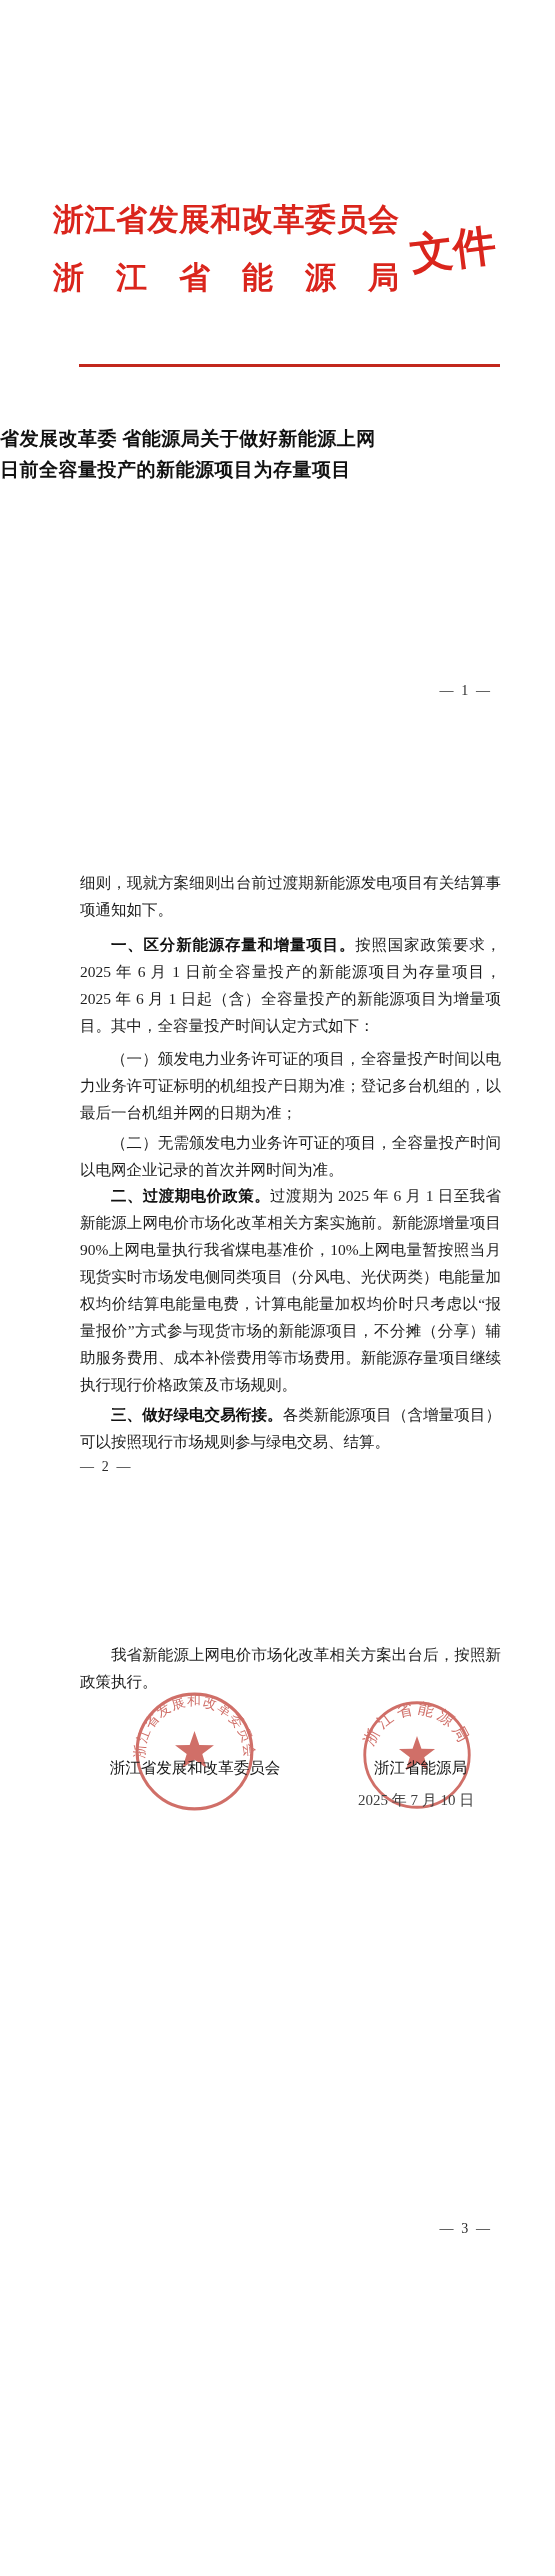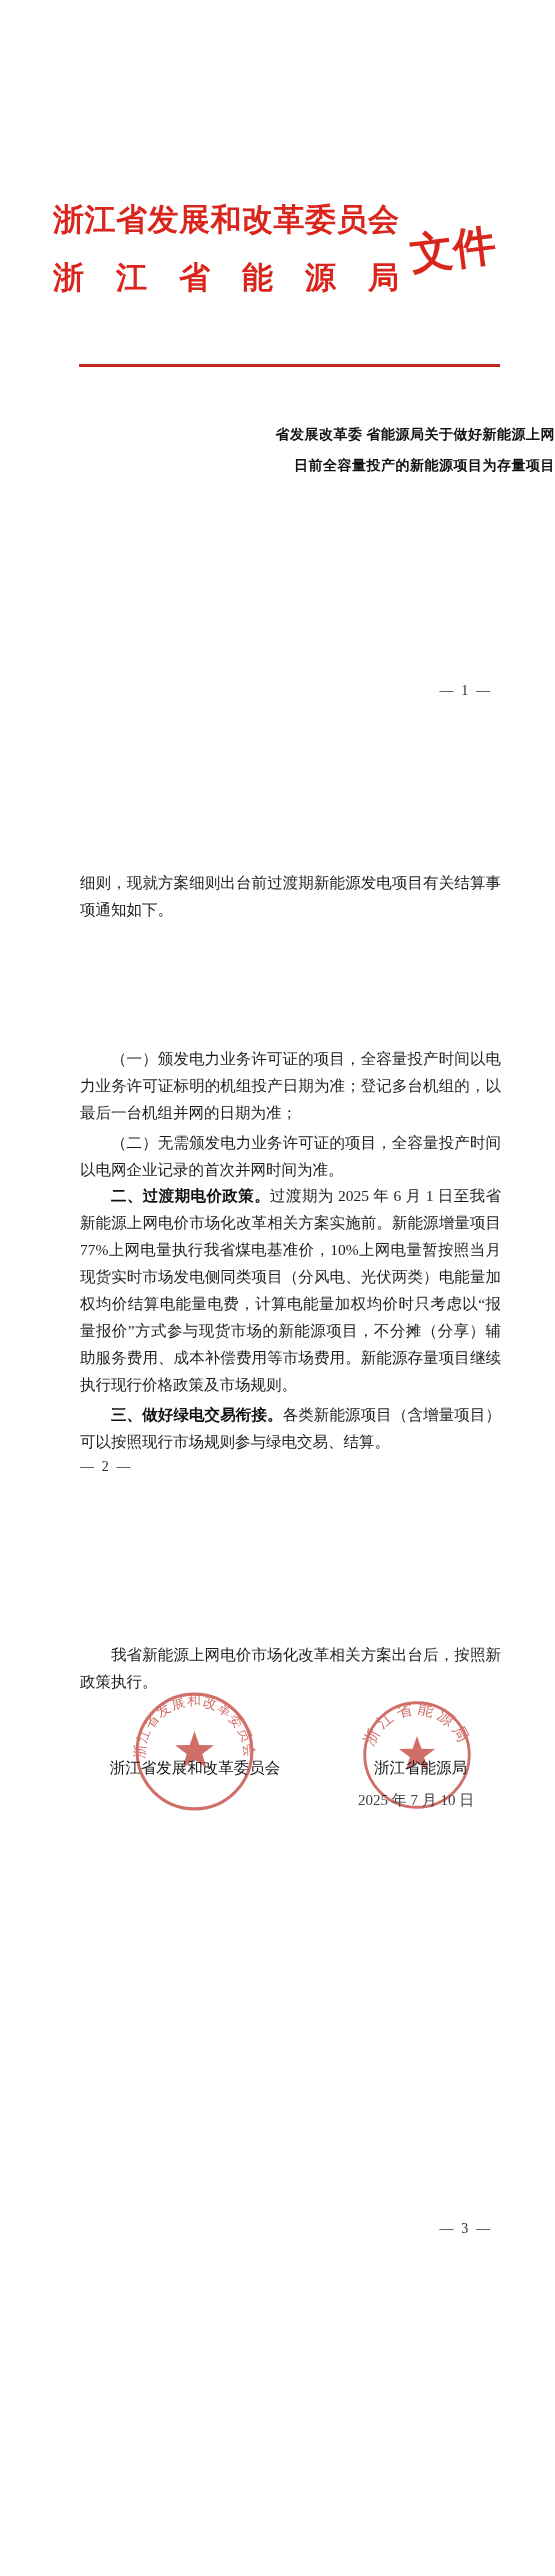--- a/index.html
+++ b/index.html
@@ -11,21 +11,21 @@
   }
   .abs{position:absolute}
   
   .agency{left:53px;width:352px;font-weight:700;white-space:nowrap;color:#da251c}
   #agency1{top:199px;font-size:31px;letter-spacing:0.5px}
   #agency2{top:257px;font-size:31px;letter-spacing:32px}
   #doctype{top:221px;left:410px;font-size:43px;font-weight:700;color:#da251c;transform:rotate(-7deg)}
   #docnum{top:336px;left:0;width:100%;text-align:center;font-size:14px;letter-spacing:1px;color:#2a2a2a}
   #redrule{top:364px;left:79px;width:421px;height:2.6px;background:#c2271c}
   
-  .titleline{left:0;width:100%;text-align:right;font-weight:700;font-size:14px;letter-spacing:0.5px;color:#111}
+  .titleline{left:0;width:100%;text-align:left;font-weight:700;font-size:19px;letter-spacing:0.5px;color:#111}
   #title1{top:426px}
   #title2{top:457px}
   
   .body{left:80px;width:421px;font-size:15.5px;line-height:27px;text-align:justify;color:#1d1d1d}
   .ind{text-indent:2em}
   .lead{font-family:"Liberation Sans","DejaVu Sans",sans-serif;font-weight:700;color:#111}
   #salutation{top:500px}
   #p1{top:564px}
   #p1c{top:869px}
   #s1{top:931px}
@@ -56,23 +56,24 @@
   <div id="agency2" class="abs agency">浙江省能源局</div>
   <div id="doctype" class="abs">文件</div>
   <div id="redrule" class="abs"></div>
 
   <div id="title1" class="abs titleline">省发展改革委 省能源局关于做好新能源上网</div>
   <div id="title2" class="abs titleline">日前全容量投产的新能源项目为存量项目</div>
 
   <div id="pn1" class="abs pn">— 1 —</div>
 
   <div id="p1c" class="abs body">细则，现就方案细则出台前过渡期新能源发电项目有关结算事项通知如下。</div>
+  <div id="s1" class="abs body ind"><span class="lead">一、区分新能源存量和增量项目。</span><span>按照国家政策要求，2025 年 6 月 1 日前全容量投产的新能源项目为存量项目，2025 年 6 月 1 日起（含）全容量投产的新能源项目为增量项目。其中，全容量投产时间认定方式如下：</span></div>
   <div id="s1b" class="abs body ind">（二）无需颁发电力业务许可证的项目，全容量投产时间以电网企业记录的首次并网时间为准。</div>
   <div id="s1a" class="abs body ind">（一）颁发电力业务许可证的项目，全容量投产时间以电力业务许可证标明的机组投产日期为准；登记多台机组的，以最后一台机组并网的日期为准；</div>
-  <div id="s2" class="abs body ind"><span class="lead">二、过渡期电价政策。</span><span>过渡期为 2025 年 6 月 1 日至我省新能源上网电价市场化改革相关方案实施前。新能源增量项目 77%上网电量执行我省煤电基准价，10%上网电量暂按照当月现货实时市场发电侧同类项目（分风电、光伏两类）电能量加权均价结算电能量电费，计算电能量加权均价时只考虑以“报量报价”方式参与现货市场的新能源项目，不分摊（分享）辅助服务费用、成本补偿费用等市场费用。新能源存量项目继续执行现行价格政策及市场规则。</span></div>
+  <div id="s2" class="abs body ind"><span class="lead">二、过渡期电价政策。</span><span>过渡期为 2025 年 6 月 1 日至我省新能源上网电价市场化改革相关方案实施前。新能源增量项目 90%上网电量执行我省煤电基准价，10%上网电量暂按照当月现货实时市场发电侧同类项目（分风电、光伏两类）电能量加权均价结算电能量电费，计算电能量加权均价时只考虑以“报量报价”方式参与现货市场的新能源项目，不分摊（分享）辅助服务费用、成本补偿费用等市场费用。新能源存量项目继续执行现行价格政策及市场规则。</span></div>
   <div id="s3" class="abs body ind"><span class="lead">三、做好绿电交易衔接。</span><span>各类新能源项目（含增量项目）可以按照现行市场规则参与绿电交易、结算。</span></div>
   <div id="pn2" class="abs pn">— 2 —</div>
 
   <div id="p3" class="abs body ind">我省新能源上网电价市场化改革相关方案出台后，按照新政策执行。</div>
 
   <svg id="sealL" class="abs" width="123" height="123" viewBox="0 0 240 240">
     <circle cx="120" cy="120" r="112" fill="none" stroke="#c65048" stroke-width="6"></circle>
     <polygon points="120,80 129.4,107.1 158,107.6 135.2,124.9 143.5,152.4 120,136 96.5,152.4 104.8,124.9 82,107.6 110.6,107.1" fill="#c65048"></polygon>
     <path id="arcL" d="M 22,128 A 98,98 0 0 1 218,128" fill="none"></path>
     <text font-size="27" fill="#c65048" letter-spacing="2"><textPath href="#arcL" startOffset="50%" text-anchor="middle">浙江省发展和改革委员会</textPath></text>

